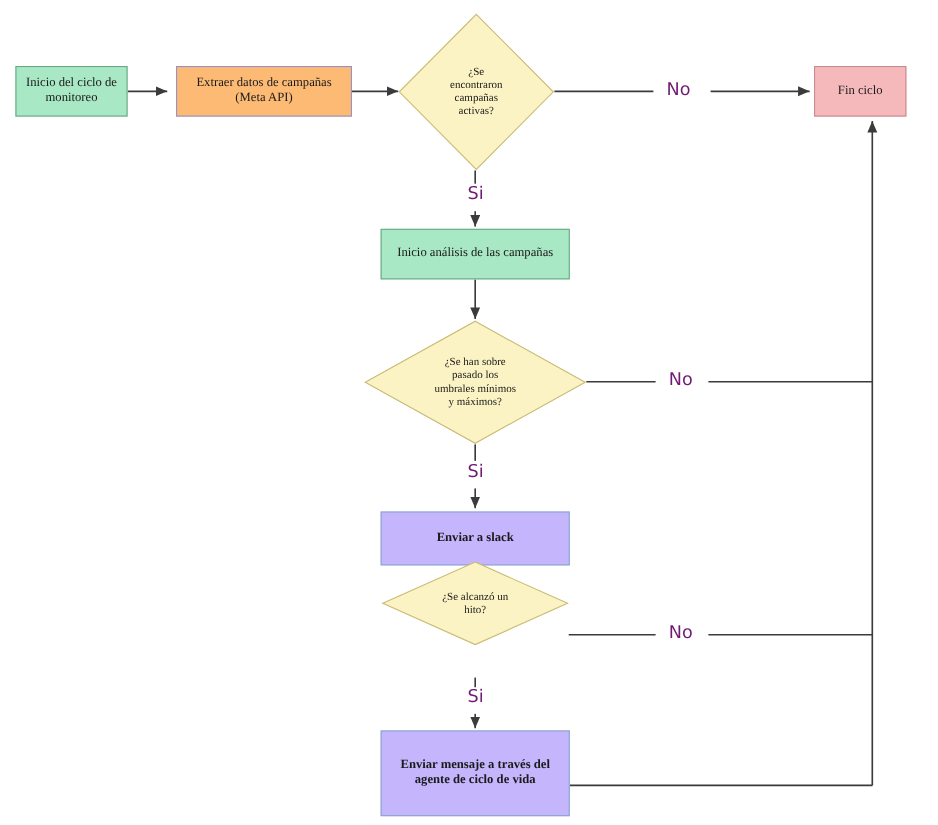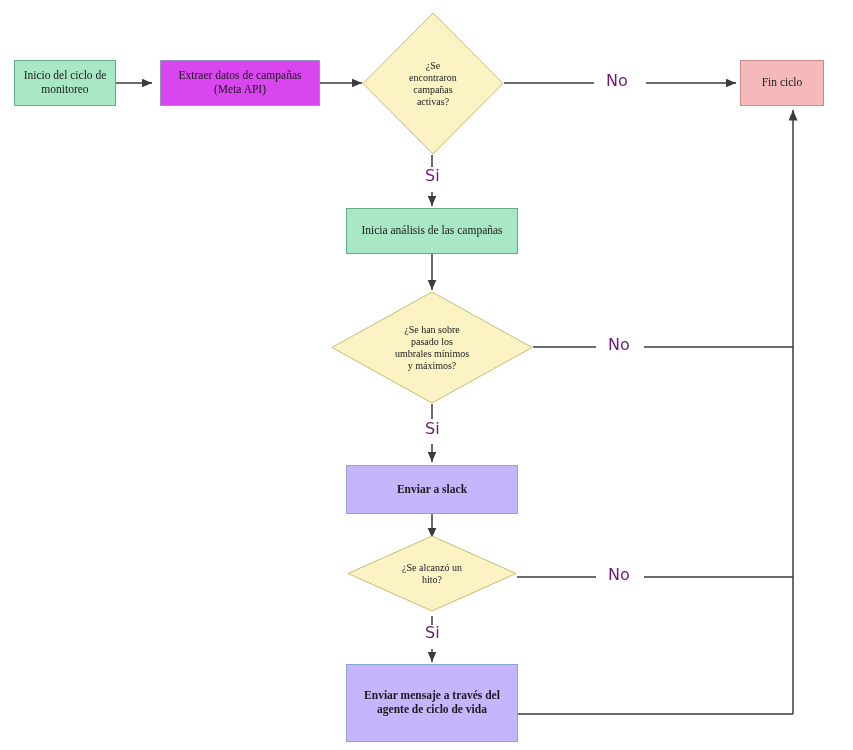--- a/index.html
+++ b/index.html
@@ -29,21 +29,21 @@
     text-align: center;
     color: #1a1a1a;
     line-height: 1.18;
   }
   .rect {
     border: 1px solid #7a7a7a;
     font-size: 11.5px;
     padding: 2px 5px;
   }
   .rect-green  { background: #a9e8c4; border-color: #6aa987; }
-  .rect-purple { background: #d946ef; border-color: #9a92c4; }
+  .rect-purple { background: #fdba74; border-color: #9a92c4; }
   .rect-pink   { background: #f6b9bb; border-color: #c98b8d; }
   .rect-blue   { background: #c4b5fd; border-color: #8aa7cf; font-weight: bold; }
 
   .diamond-wrap {
     position: absolute;
   }
   .diamond-wrap svg {
     position: absolute;
     left: 0; top: 0;
     overflow: visible;
@@ -136,38 +136,38 @@
 encontraron
 campañas
 activas?</div>
 </div>
 
 <div class="node rect rect-pink" style="left:740px; top:60px; width:84px; height:46px;">
   <span class="node-text">Fin ciclo</span>
 </div>
 
 <div class="node rect rect-green" style="left:346px; top:208px; width:172px; height:46px;">
-  <span class="node-text">Inicia análisis de las campañas</span>
+  <span class="node-text">Inicio análisis de las campañas</span>
 </div>
 
 <div class="diamond-wrap" style="left:331px; top:291px; width:202px; height:113px;">
   <svg width="202" height="113" viewBox="0 0 202 113" xmlns="http://www.w3.org/2000/svg">
     <polygon points="101,1 201,56.5 101,112 1,56.5" fill="#fbf3c4" stroke="#c9ba73" stroke-width="1"></polygon>
   </svg>
   <div class="diamond-label">¿Se han sobre
 pasado los
 umbrales mínimos
 y máximos?</div>
 </div>
 
 <div class="node rect rect-blue" style="left:346px; top:465px; width:172px; height:49px;">
   <span class="node-text">Enviar a slack</span>
 </div>
 
-<div class="diamond-wrap" style="left:347px; top:535px; width:170px; height:77px;">
+<div class="diamond-wrap" style="left:347px; top:510px; width:170px; height:77px;">
   <svg width="170" height="77" viewBox="0 0 170 77" xmlns="http://www.w3.org/2000/svg">
     <polygon points="85,1 169,38.5 85,76 1,38.5" fill="#fbf3c4" stroke="#c9ba73" stroke-width="1"></polygon>
   </svg>
   <div class="diamond-label">¿Se alcanzó un
 hito?</div>
 </div>
 
 <div class="node rect rect-blue" style="left:346px; top:664px; width:172px; height:78px;">
   <span class="node-text">Enviar mensaje a través del
 agente de ciclo de vida</span>

